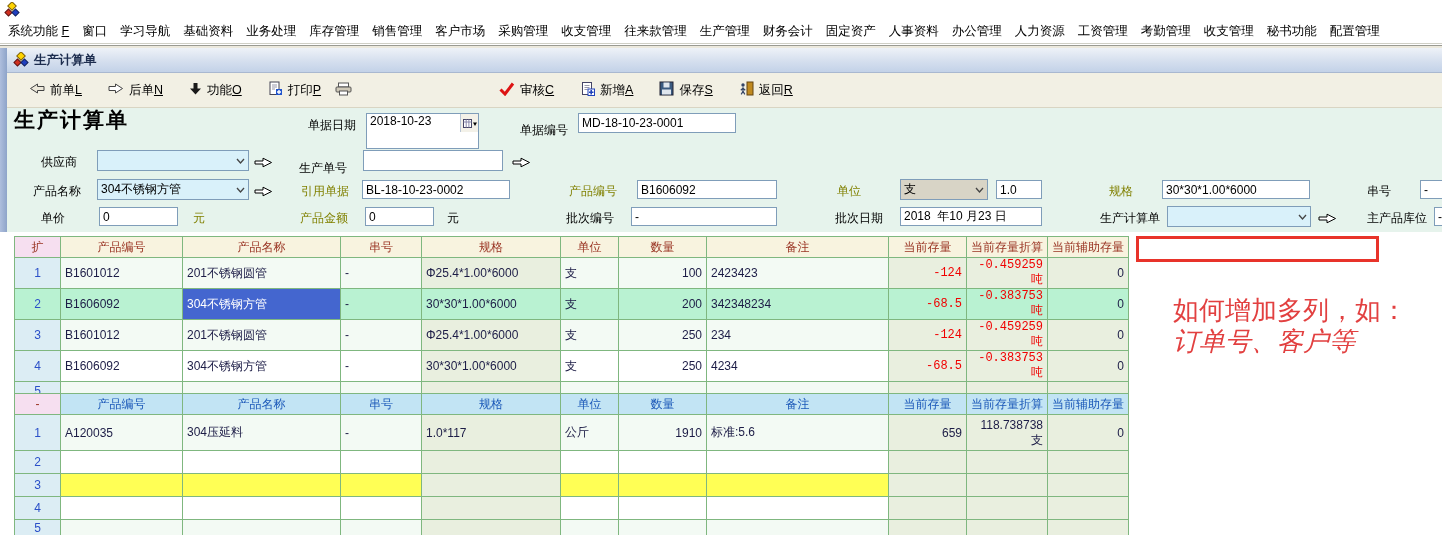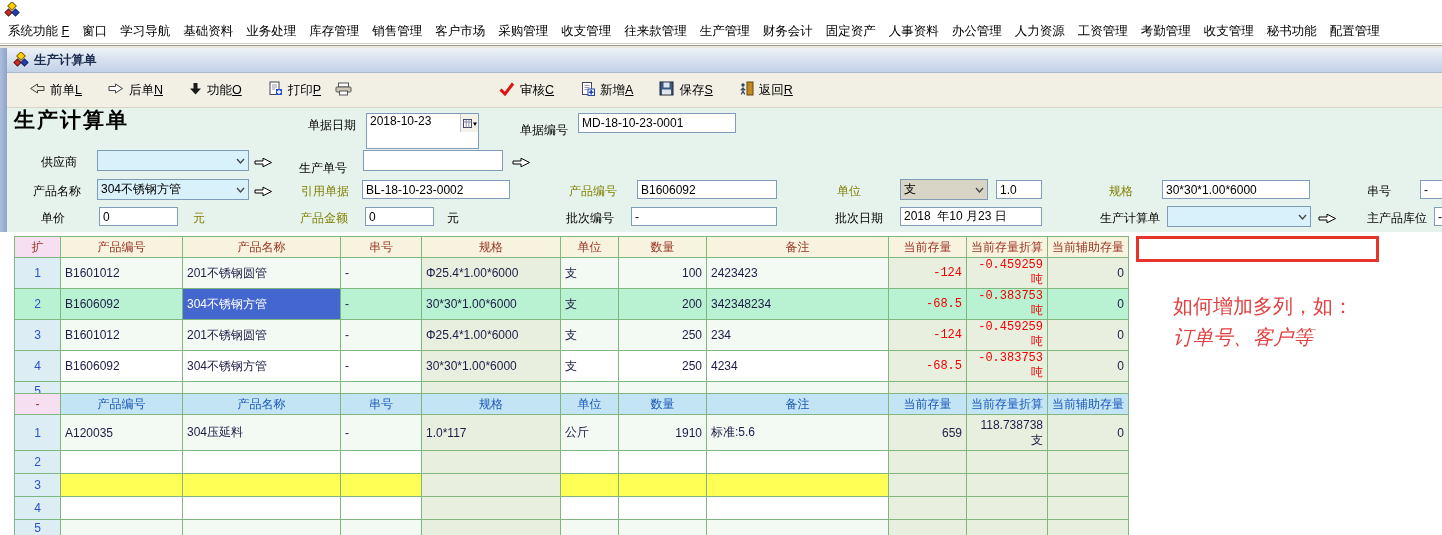--- a/index.html
+++ b/index.html
@@ -80,21 +80,21 @@
   .grid tbody tr.current td{background:#b9f2d2 !important;}
   .grid tbody tr td.selcell{background:#4466cf !important;color:#fff;}
   .grid td.qty,.grid td.stock,.grid td.conv,.grid td.aux{text-align:right;}
   .grid td.conv{white-space:normal;line-height:15px;}
   .grid td.neg{color:#f00000;font-family:Liberation Mono, monospace;}
   #grid1-wrap{left:14px;top:236px;}
   #grid2-wrap{left:14px;top:393px;}
 
   
   #red-box{left:1136px;top:236px;width:243px;height:26px;border:3px solid #e8332a;box-sizing:border-box;background:#fff;}
-  .ann{font-family:"Liberation Serif","DejaVu Serif",serif;font-size:20px;color:#e24040;white-space:nowrap;}
+  .ann{font-family:"Liberation Serif","DejaVu Serif",serif;font-size:26px;color:#e24040;white-space:nowrap;}
   #ann1{left:1173px;top:293px;} #ann2{left:1173px;top:324px;font-style:italic;}
 </style>
 </head>
 <body>
 
 <div id="page">
 
   <div class="abs" id="appbar">
     <span class="abs mini-icon" style="left:4px;top:2px;">
       <svg width="16" height="16">

